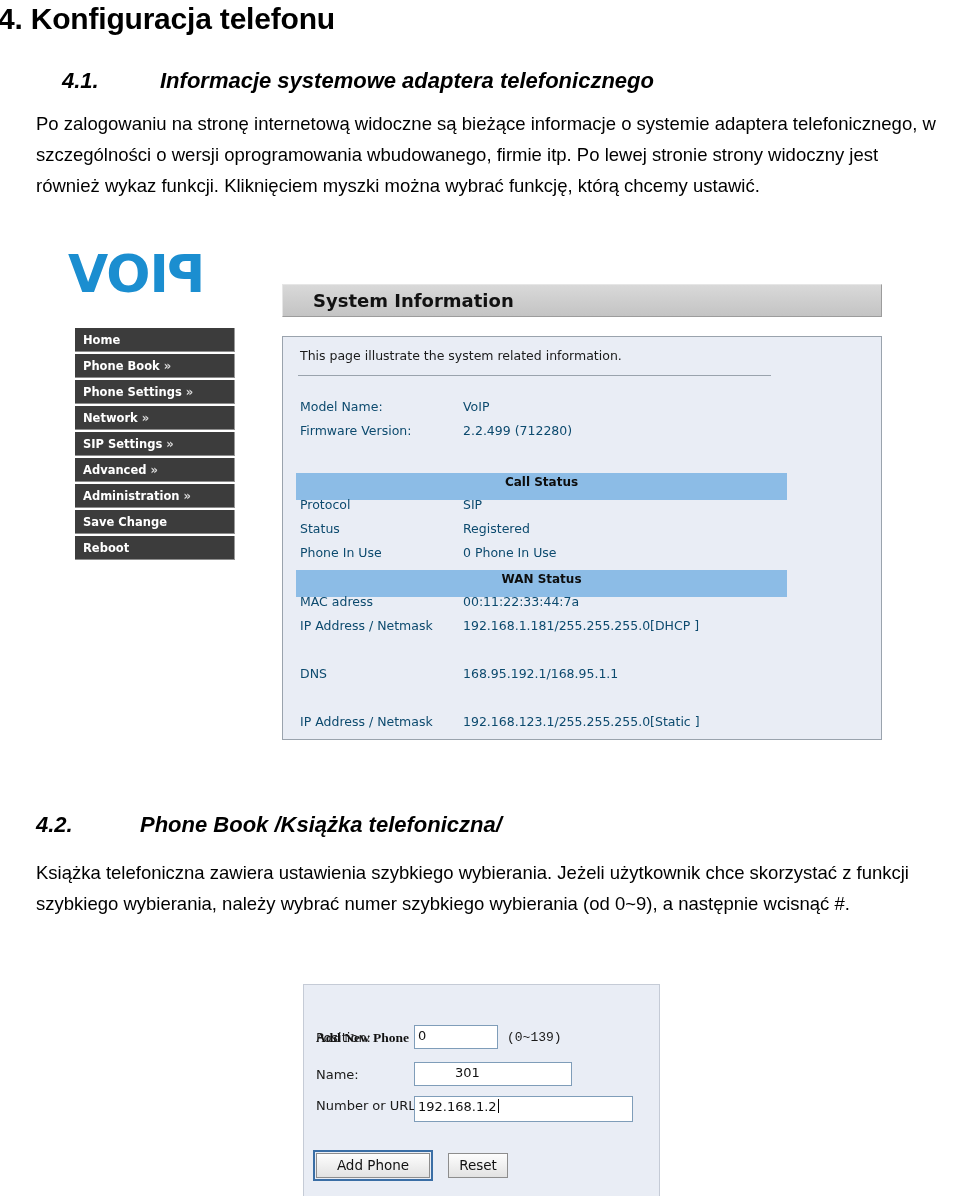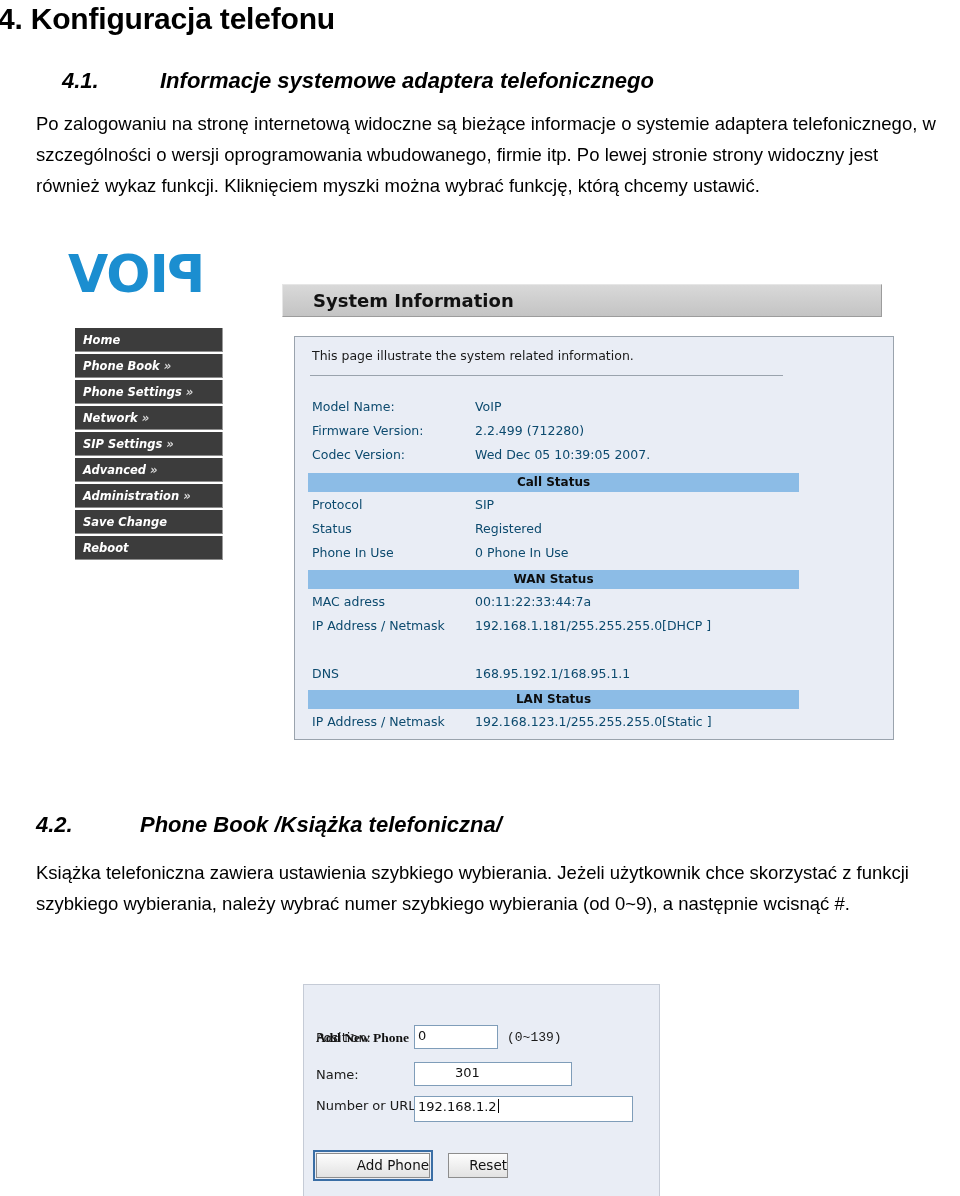--- a/index.html
+++ b/index.html
@@ -97,22 +97,21 @@
   }
   .voip-logo .flip {
     display: inline-block;
     transform: scaleX(-1);
   }
 
   .nav-list {
     position: absolute;
     left: 75px;
     top: 88px;
-    width: 148px;
-    font-style: italic;
+    width: 160px;
   }
   .nav-item {
     height: 24px;
     line-height: 24px;
     background: #3c3c3c;
     color: #ffffff;
     font-size: 11.5px;
     font-weight: bold;
     padding-left: 8px;
     margin-bottom: 2px;
@@ -144,21 +143,21 @@
     left: 30px;
     top: 5px;
     font-size: 18px;
     font-weight: bold;
     color: #111;
     font-family: "DejaVu Sans", sans-serif;
   }
 
   .panel-body {
     position: absolute;
-    left: 294px;
+    left: 282px;
     top: 96px;
     width: 600px;
     height: 404px;
     background: #e9edf5;
     border: 1px solid #9aa3ad;
     box-sizing: border-box;
     padding-left: 12px;
   }
   .panel-intro {
     position: absolute;
@@ -196,21 +195,21 @@
     position: absolute;
     left: 163px;
     top: 0;
     white-space: nowrap;
   }
 
   .section-bar {
     position: absolute;
     left: 13px;
     width: 491px;
-    height: 19px;
+    height: 27px;
     background: #8cbce6;
     color: #0d0d0d;
     font-size: 12px;
     font-weight: bold;
     text-align: center;
     line-height: 19px;
     font-family: "DejaVu Sans", sans-serif;
   }
 
   
@@ -276,21 +275,21 @@
     vertical-align: -2px;
     margin-left: 1px;
   }
   .btn {
     position: absolute;
     background: linear-gradient(to bottom, #fdfdfd 0%, #ededed 60%, #e2e2e2 100%);
     border: 1px solid #8d8d8d;
     box-sizing: border-box;
     font-size: 13.5px;
     color: #111;
-    text-align: right;
+    text-align: center;
     font-family: "DejaVu Sans", sans-serif;
     cursor: pointer;
   }
   .btn.focused {
     outline: 2px solid #3a6ea5;
     outline-offset: 1px;
   }
 </style>
 </head>
 <body>
@@ -326,24 +325,20 @@
     <div class="panel-rule"></div>
 
     <div class="info-row" style="top:62px;">
       <span class="lbl">Model Name:</span>
       <span class="val">VoIP</span>
     </div>
     <div class="info-row" style="top:86px;">
       <span class="lbl">Firmware Version:</span>
       <span class="val">2.2.499 (712280)</span>
     </div>
-    <div class="info-row" style="top:110px;">
-      <span class="lbl">Codec Version:</span>
-      <span class="val">Wed Dec 05 10:39:05 2007.</span>
-    </div>
 
     <div class="section-bar" style="top:136px;">Call Status</div>
 
     <div class="info-row" style="top:160px;">
       <span class="lbl">Protocol</span>
       <span class="val">SIP</span>
     </div>
     <div class="info-row" style="top:184px;">
       <span class="lbl">Status</span>
       <span class="val">Registered</span>
@@ -361,21 +356,20 @@
     </div>
     <div class="info-row" style="top:281px;">
       <span class="lbl">IP Address / Netmask</span>
       <span class="val">192.168.1.181/255.255.255.0[DHCP ]</span>
     </div>
     <div class="info-row" style="top:329px;">
       <span class="lbl">DNS</span>
       <span class="val">168.95.192.1/168.95.1.1</span>
     </div>
 
-    <div class="section-bar" style="top:353px;">LAN Status</div>
 
     <div class="info-row" style="top:377px;">
       <span class="lbl">IP Address / Netmask</span>
       <span class="val">192.168.123.1/255.255.255.0[Static ]</span>
     </div>
   </div>
 </div>
 
 <div class="doc-h2-num-2">4.2.</div>
 <div class="doc-h2-title-2">Phone Book /Książka telefoniczna/</div>

